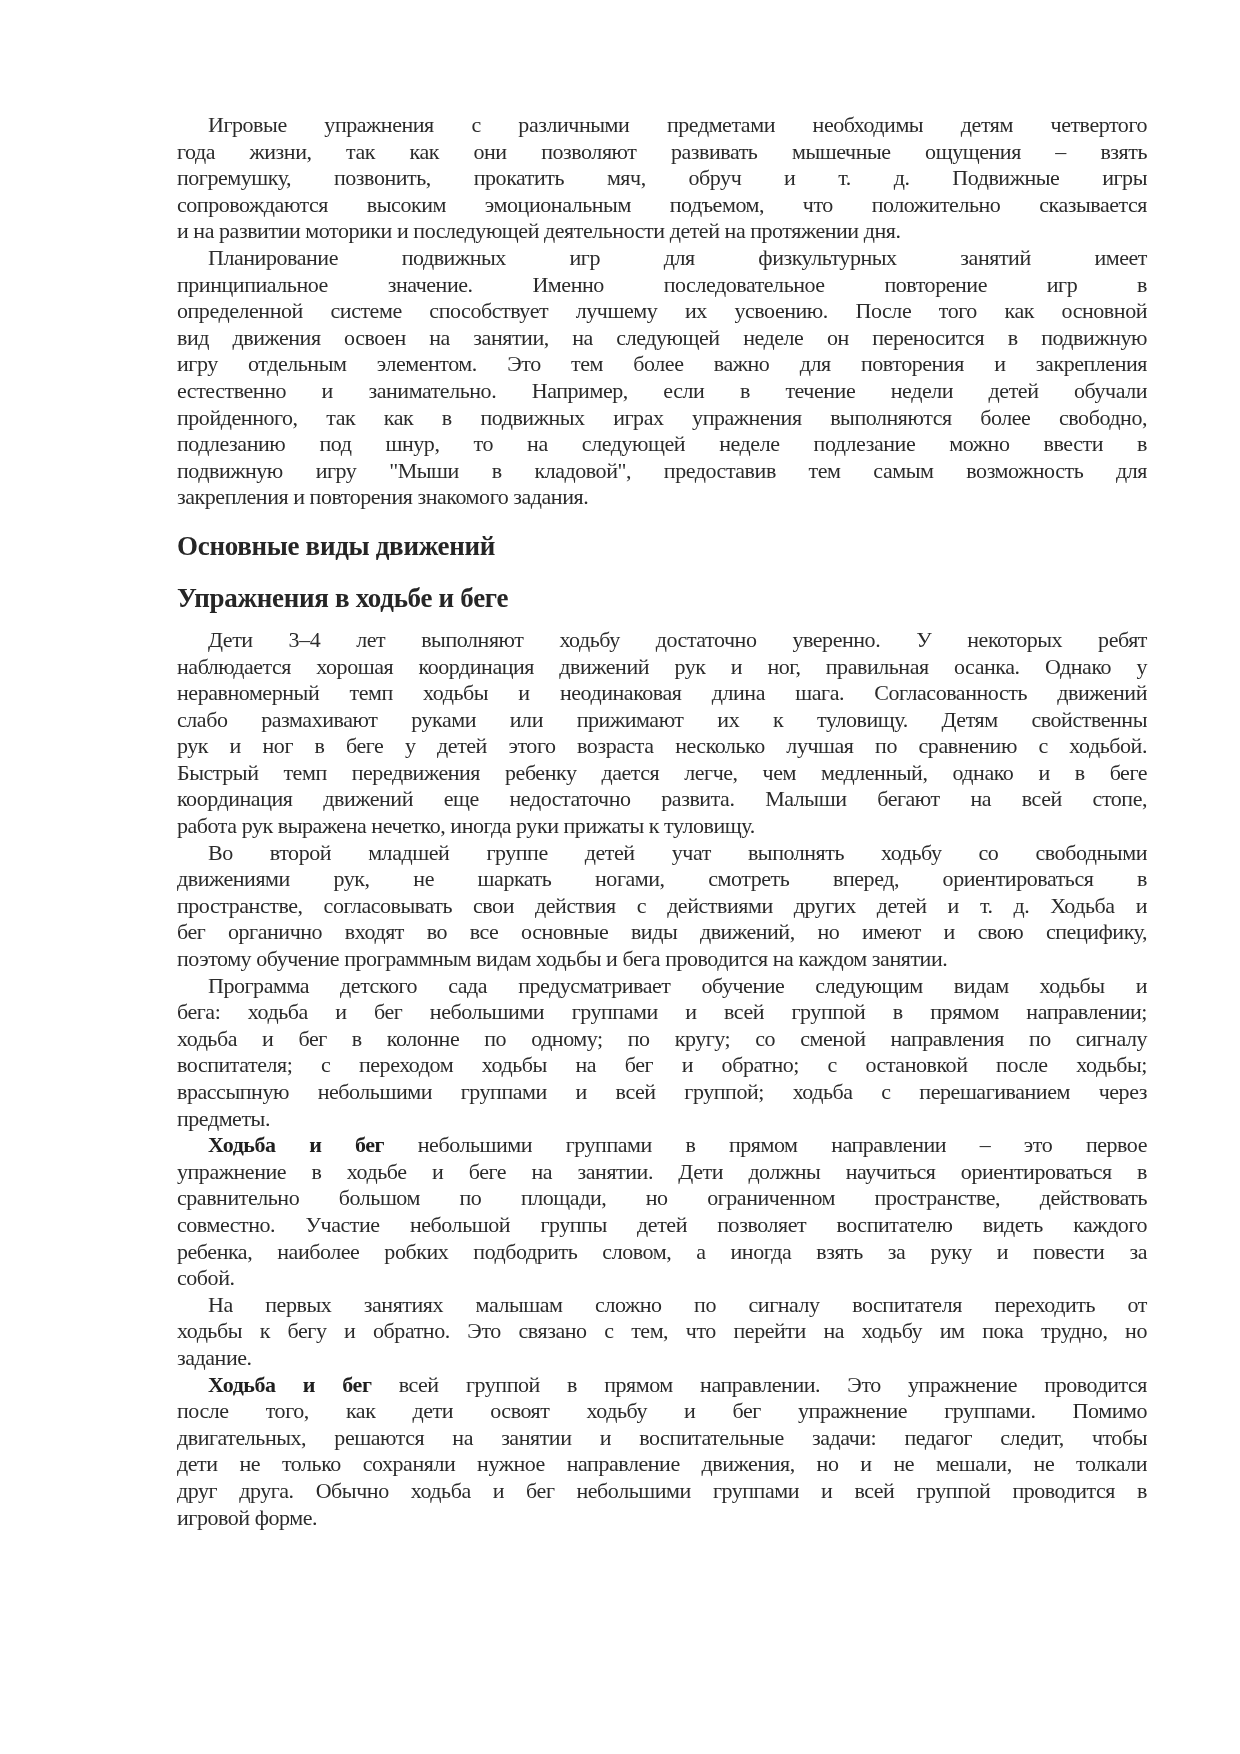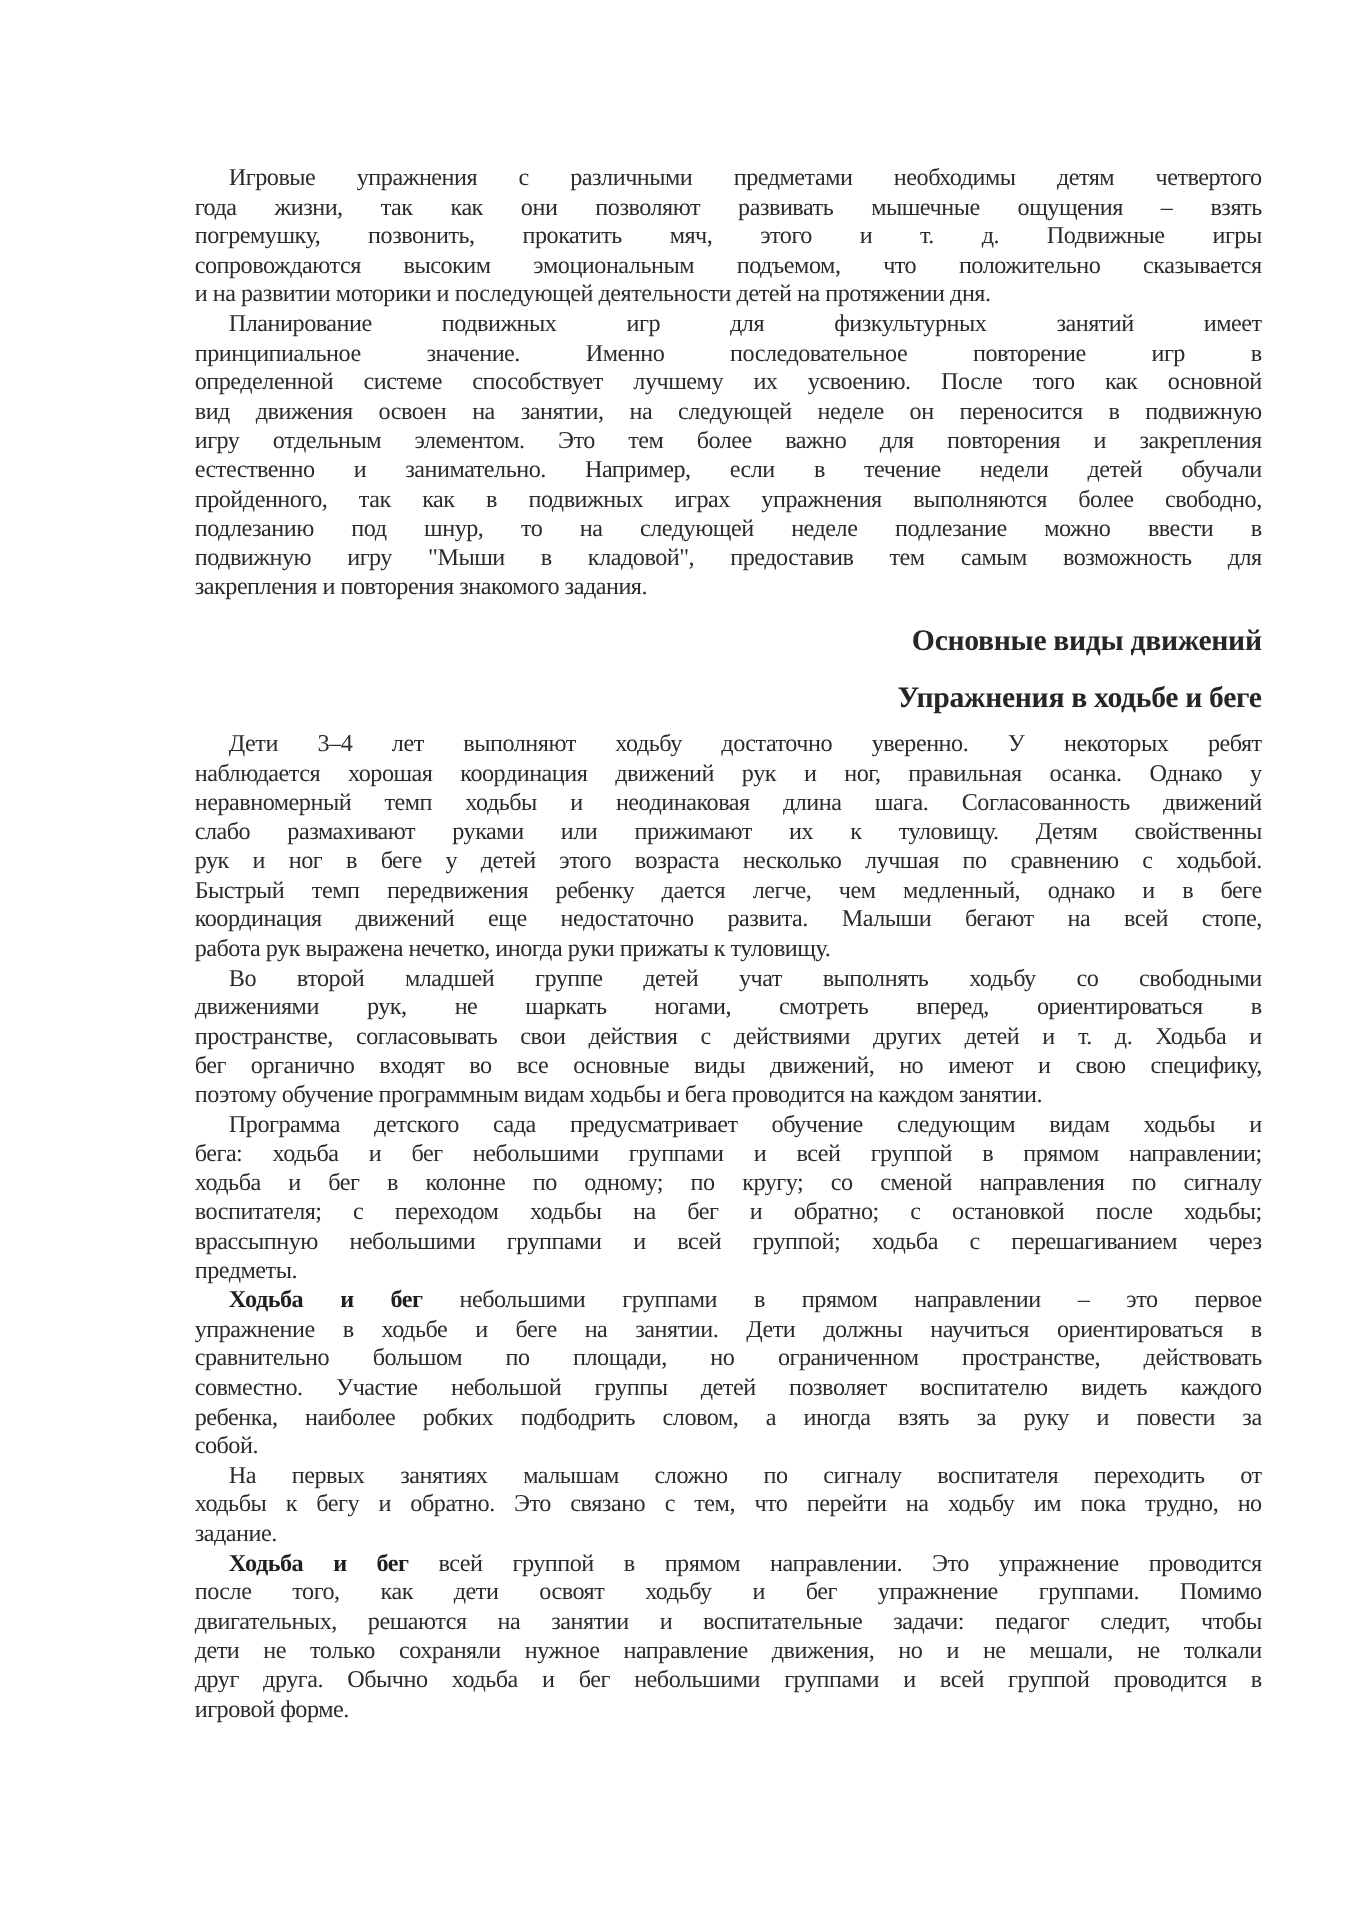--- a/index.html
+++ b/index.html
@@ -1,21 +1,20 @@
 <!DOCTYPE html>
 <html><head>
 <meta charset="utf-8">
 <style>
   html, body { margin: 0; padding: 0; background: #ffffff; }
   body { width: 1240px; height: 1754px; position: relative; overflow: hidden; }
   .page {
     position: absolute; left: 177px; top: 112px; width: 970px;
     font-family: "Liberation Serif", "DejaVu Serif", serif;
     color: #2b2b2b;
-    margin-top: 36px;
   }
   .para { margin: 0; }
   .line {
     display: block;
     font-size: 22px;
     line-height: 26.6px;
     height: 26.6px;
     white-space: nowrap;
     text-align: justify;
     text-align-last: justify;
@@ -23,36 +22,36 @@
     word-spacing: 0;
   }
   .line.last { text-align-last: left; }
   .line.indent { padding-left: 31px; }
   .bold { font-weight: bold; color: #1f1f1f; font-family: Liberation Serif, serif; }
   .heading {
     font-family: "Liberation Serif", "DejaVu Serif", serif;
     font-weight: bold;
     font-size: 27px;
     color: #262626;
-    text-align: right;
+    text-align: left;
     margin: 0;
     letter-spacing: -0.3px;
   }
   .h1 { margin-top: 18px; height: 34px; line-height: 34px; }
   .h2 { margin-top: 18px; height: 34px; line-height: 34px; margin-bottom: 12px; }
 </style>
 </head>
 <body>
 
 <div class="page">
   <div id="top-paras">
       <div class="para">
         <span class="line indent">Игровые упражнения с различными предметами необходимы детям четвертого</span>
         <span class="line">года жизни, так как они позволяют развивать мышечные ощущения – взять</span>
-        <span class="line">погремушку, позвонить, прокатить мяч, этого и т. д. Подвижные игры</span>
+        <span class="line">погремушку, позвонить, прокатить мяч, обруч и т. д. Подвижные игры</span>
         <span class="line">сопровождаются высоким эмоциональным подъемом, что положительно сказывается</span>
         <span class="line last">и на развитии моторики и последующей деятельности детей на протяжении дня.</span>
       </div>
       <div class="para">
         <span class="line indent">Планирование подвижных игр для физкультурных занятий имеет</span>
         <span class="line">принципиальное значение. Именно последовательное повторение игр в</span>
         <span class="line">определенной системе способствует лучшему их усвоению. После того как основной</span>
         <span class="line">вид движения освоен на занятии, на следующей неделе он переносится в подвижную</span>
         <span class="line">игру отдельным элементом. Это тем более важно для повторения и закрепления</span>
         <span class="line">естественно и занимательно. Например, если в течение недели детей обучали</span>

